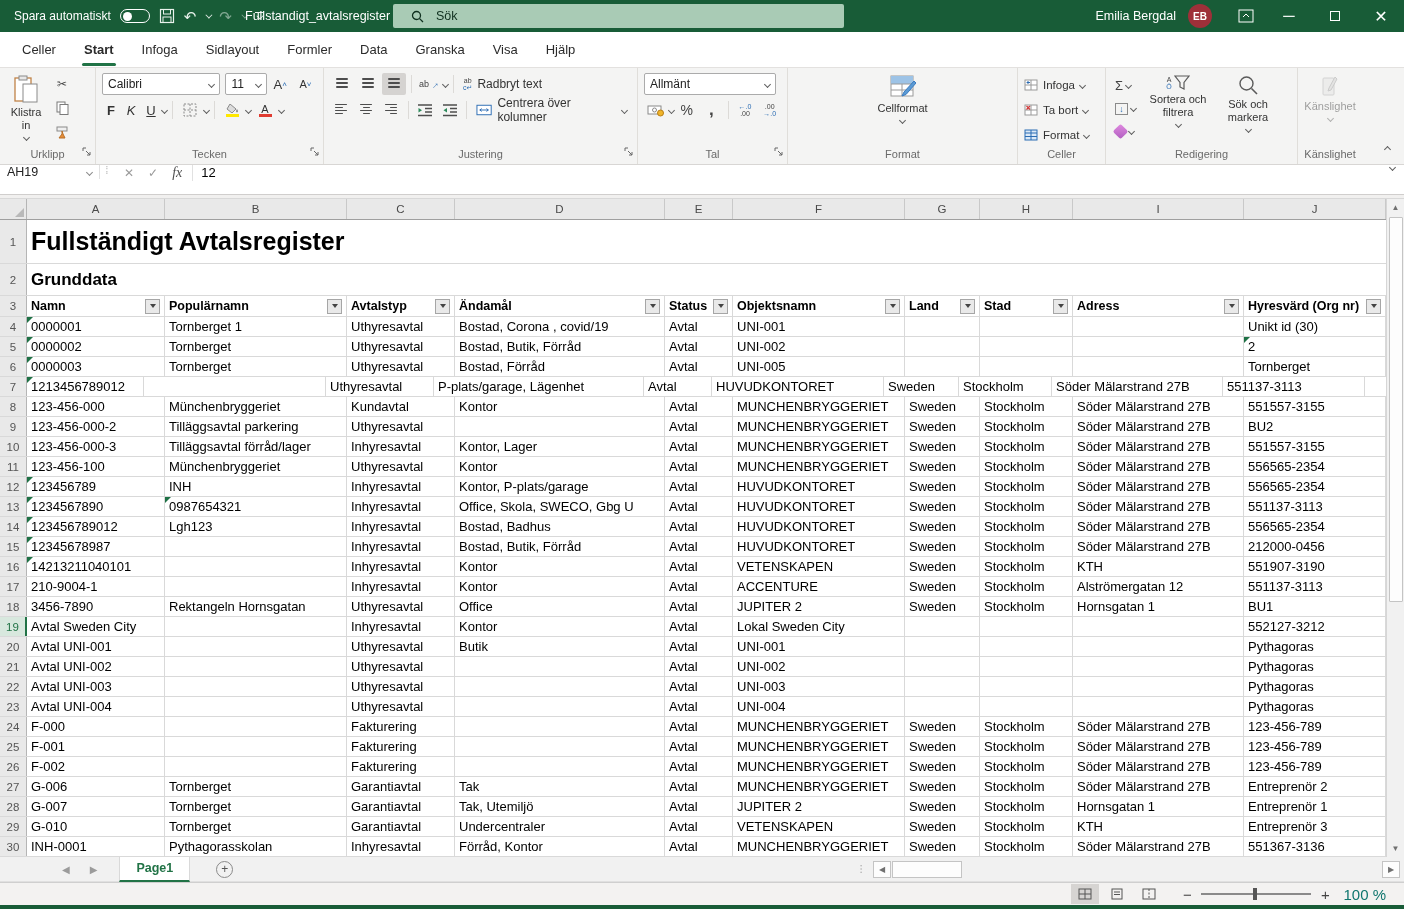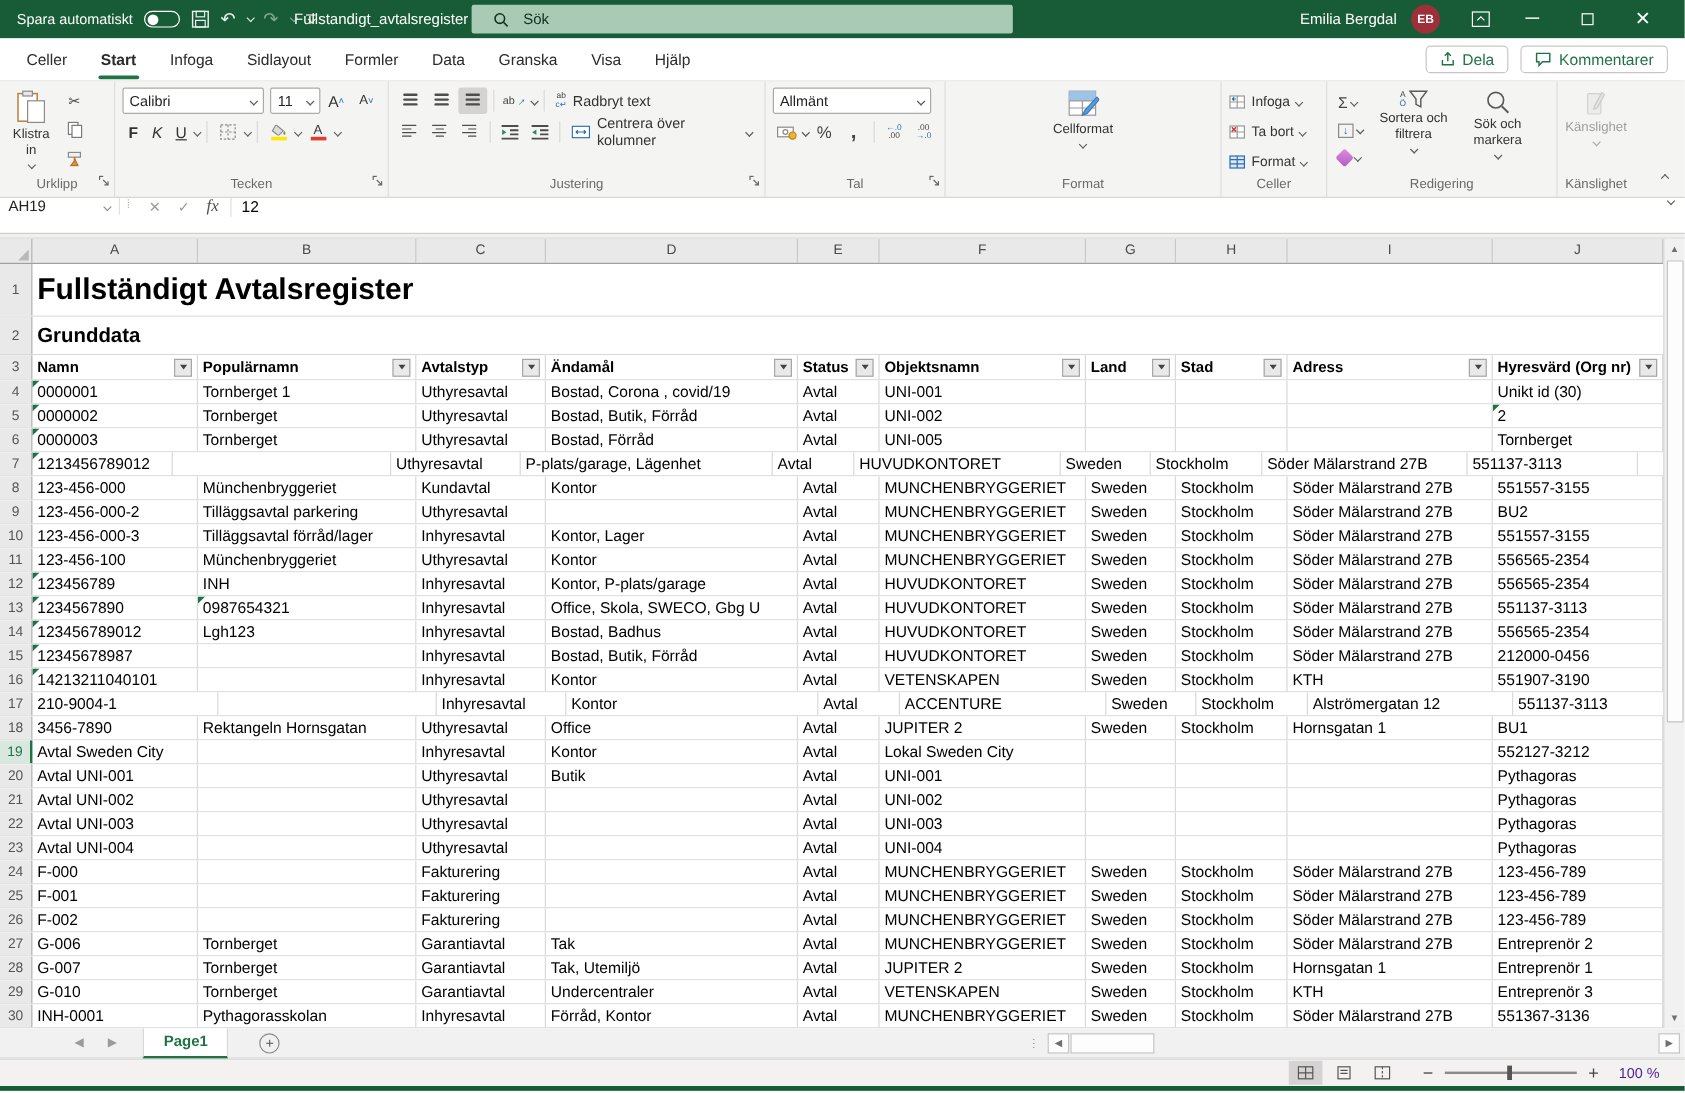--- a/index.html
+++ b/index.html
@@ -12,21 +12,21 @@
   .toggle { width:30px; height:14px; border:1px solid #fff; border-radius:8px; position:relative; }
   .toggle .knob { position:absolute; left:2px; top:1.5px; width:9px; height:9px; border-radius:50%; background:#fff; }
   .qat .glyph { font-size:15px; color:#e9f2ec; line-height:1; }
   .dim { opacity:.5; }
   .tinychev { display:inline-block; width:5px; height:5px; border-right:1px solid #dfeae3; border-bottom:1px solid #dfeae3; transform:rotate(45deg) translateY(-2px); }
   .qat-custom { display:flex; flex-direction:column; align-items:center; gap:2px; }
   .qat-custom .bar { width:8px; height:0; border-top:1.5px solid #e9f2ec; }
   .doc-title { position:absolute; left:245px; top:0; height:32px; line-height:32px; font-size:12.5px; color:#fff; white-space:nowrap; }
   .searchbox { position:absolute; left:393px; top:4px; width:451px; height:24px; background:var(--search-bg,#A9CBB5); border-radius:2px; display:flex; align-items:center; padding-left:18px; gap:12px; color:#10301f; }
   .searchbox .stext { font-size:12.5px; color:#10301f; }
-  .tb-right { position:absolute; right:12px; top:0; height:32px; display:flex; align-items:center; }
+  .tb-right { position:absolute; right:0; top:0; height:32px; display:flex; align-items:center; }
   .user-name { font-size:12.5px; margin-right:12px; }
   .avatar { width:24px; height:24px; border-radius:50%; background:var(--avatar-bg,#9E3039); color:#fff; font-size:10px; font-weight:bold; display:flex; align-items:center; justify-content:center; margin-right:14px; }
   .winbtn { width:46px; height:32px; display:flex; align-items:center; justify-content:center; color:#fff; }
   .maxglyph { width:10px; height:10px; border:1px solid #fff; display:block; }
   .ribbon-display-btn { width:40px; }
 
   
   .tabrow { height:36px; background:#fff; display:flex; align-items:stretch; border-bottom:1px solid #e3e1df; position:relative; }
   .tabbar { display:flex; padding-left:8px; }
   .rtab { position:relative; padding:0 14px; font-size:13px; color:#2b2b2b; display:flex; align-items:center; cursor:default; }
@@ -117,21 +117,21 @@
 
   
   .statusbar { height:27px; background:var(--statusbar-bg,#F3F2F1); border-top:1px solid #cfcfcf; border-bottom:4px solid var(--brand-green,#185C37); display:flex; align-items:center; }
   .sb-right { margin-left:auto; display:flex; align-items:center; gap:4px; padding-right:18px; }
   .viewbtn { width:28px; height:20px; display:flex; align-items:center; justify-content:center; }
   .viewbtn.active { background:#d6d4d2; }
   .zoomctl { display:flex; align-items:center; gap:8px; margin-left:14px; }
   .zsign { font-size:15px; color:#444; width:12px; text-align:center; }
   .ztrack { width:110px; height:2px; background:#8a8a8a; position:relative; }
   .zthumb { position:absolute; left:52px; top:-5px; width:4px; height:12px; background:#555; }
-  .zlabel { font-size:12px; color:#4c1d95; margin-left:8px; min-width:40px; text-align:center; }
+  .zlabel { font-size:15px; color:#0f766e; margin-left:8px; min-width:40px; text-align:center; }
 </style>
 </head>
 <body>
 
 <div class="titlebar">
   <div class="qat">
     <span class="autosave-label">Spara automatiskt</span>
     <span class="toggle">
         <span class="knob"></span>
       </span>
@@ -181,35 +181,20 @@
       <div class="rtab">Celler</div>
       <div class="rtab active">Start</div>
       <div class="rtab">Infoga</div>
       <div class="rtab">Sidlayout</div>
       <div class="rtab">Formler</div>
       <div class="rtab">Data</div>
       <div class="rtab">Granska</div>
       <div class="rtab">Visa</div>
       <div class="rtab">Hjälp</div>
     </div>
-  <div class="tab-actions">
-    <span class="pillbtn">
-      <svg width="13" height="13" viewBox="0 0 13 13">
-          <path d="M2 7 v4 h9 V7" fill="none" stroke="#217346" stroke-width="1.2"></path>
-          <path d="M6.5 8 V1.5 M4 3.5 L6.5 1 L9 3.5" fill="none" stroke="#217346" stroke-width="1.2"></path>
-        </svg>
-      <span>Dela</span>
-    </span>
-    <span class="pillbtn">
-      <svg width="14" height="13" viewBox="0 0 14 13">
-          <path d="M1.5 1.5 h11 v7 h-6 l-3 3 v-3 h-2 z" fill="none" stroke="#217346" stroke-width="1.2"></path>
-        </svg>
-      <span>Kommentarer</span>
-    </span>
-  </div>
 </div>
 
 <div class="ribbon">
 
   <div class="rgroup" style="width:96px;">
     <div class="gcontent">
       <div class="bigbtn" style="width:40px;">
         <svg width="24" height="28" viewBox="0 0 24 28">
             <rect x="1" y="3" width="16" height="23" fill="#fff" stroke="#c08347" stroke-width="1.3"></rect>
             <rect x="5" y="1" width="8" height="4" fill="#e8e8e8" stroke="#8a8a8a"></rect>
@@ -806,21 +791,21 @@
           <div class="cell" style="width: 210px;">Kontor</div>
           <div class="cell" style="width: 68px;">Avtal</div>
           <div class="cell" style="width: 172px;">VETENSKAPEN</div>
           <div class="cell" style="width: 75px;">Sweden</div>
           <div class="cell" style="width: 93px;">Stockholm</div>
           <div class="cell" style="width: 171px;">KTH</div>
           <div class="cell" style="width: 142px;">551907-3190</div>
         </div>
         <div class="xrow drow">
           <div class="rowh">17</div>
-          <div class="cell" style="width: 155px;">210-9004-1</div>
+          <div class="cell" style="width: 138px;">210-9004-1</div>
           <div class="cell" style="width: 182px;"></div>
           <div class="cell" style="width: 108px;">Inhyresavtal</div>
           <div class="cell" style="width: 210px;">Kontor</div>
           <div class="cell" style="width: 68px;">Avtal</div>
           <div class="cell" style="width: 172px;">ACCENTURE</div>
           <div class="cell" style="width: 75px;">Sweden</div>
           <div class="cell" style="width: 93px;">Stockholm</div>
           <div class="cell" style="width: 171px;">Alströmergatan 12</div>
           <div class="cell" style="width: 142px;">551137-3113</div>
         </div>

